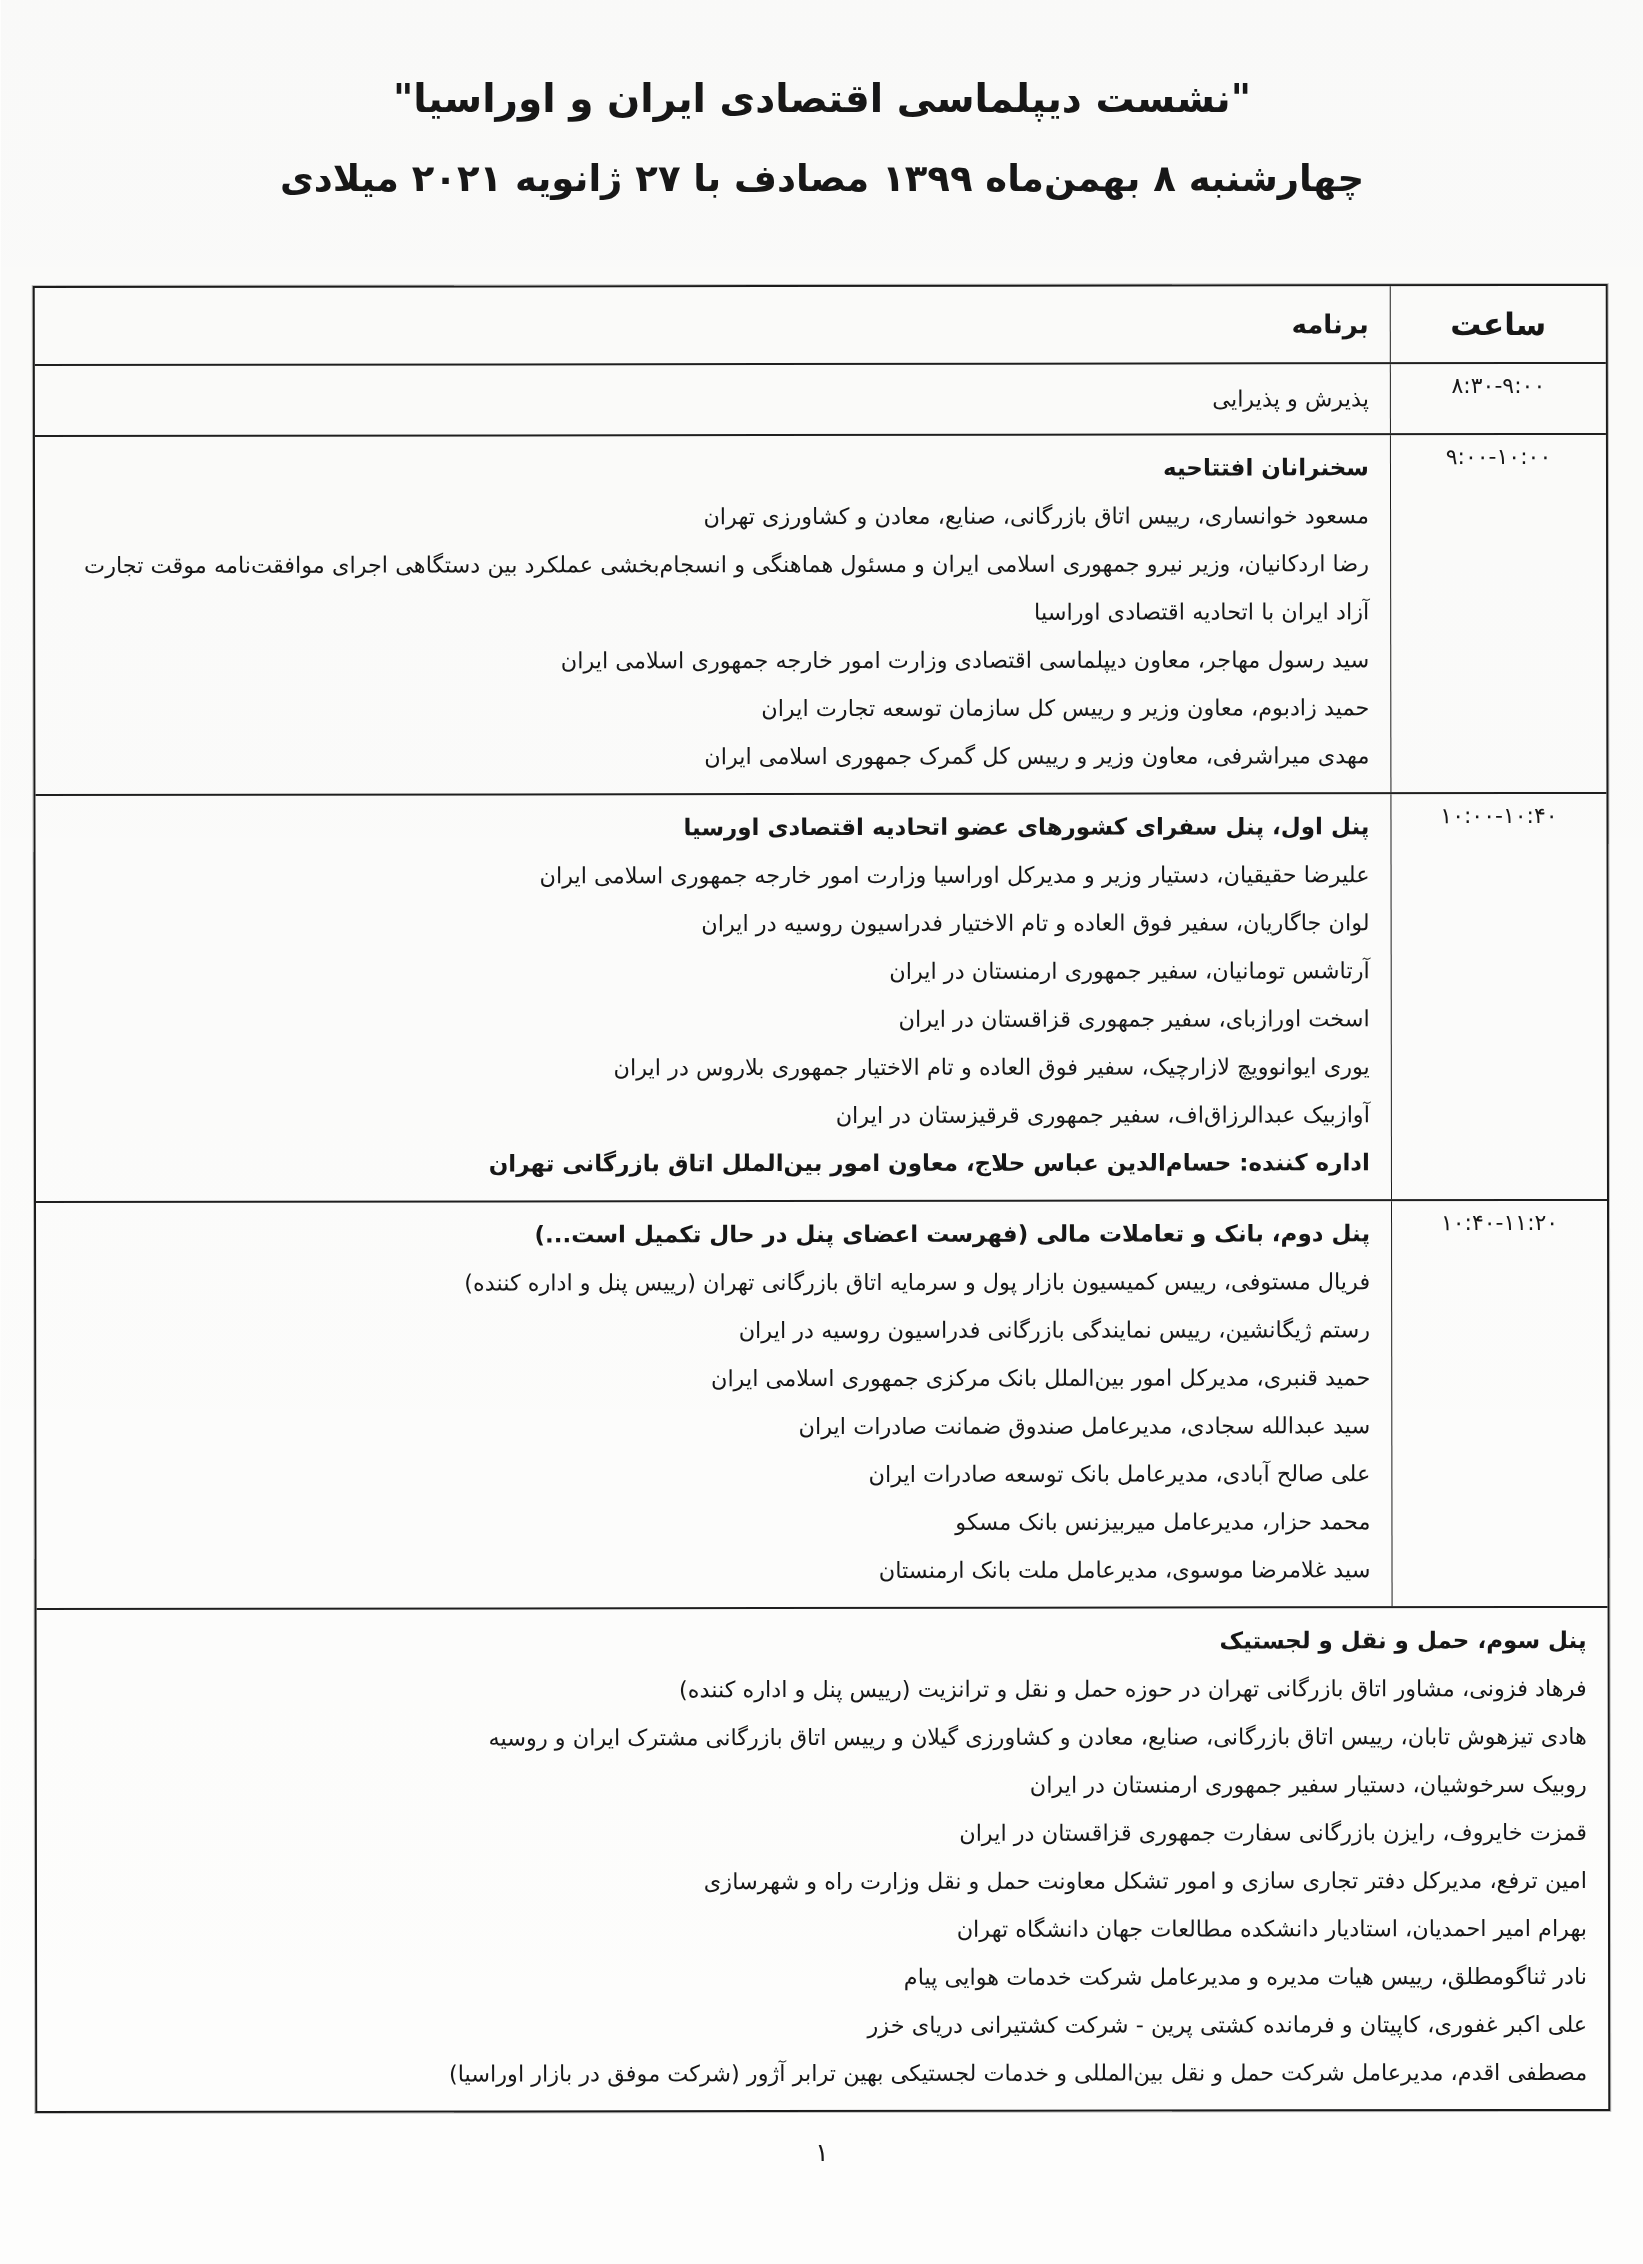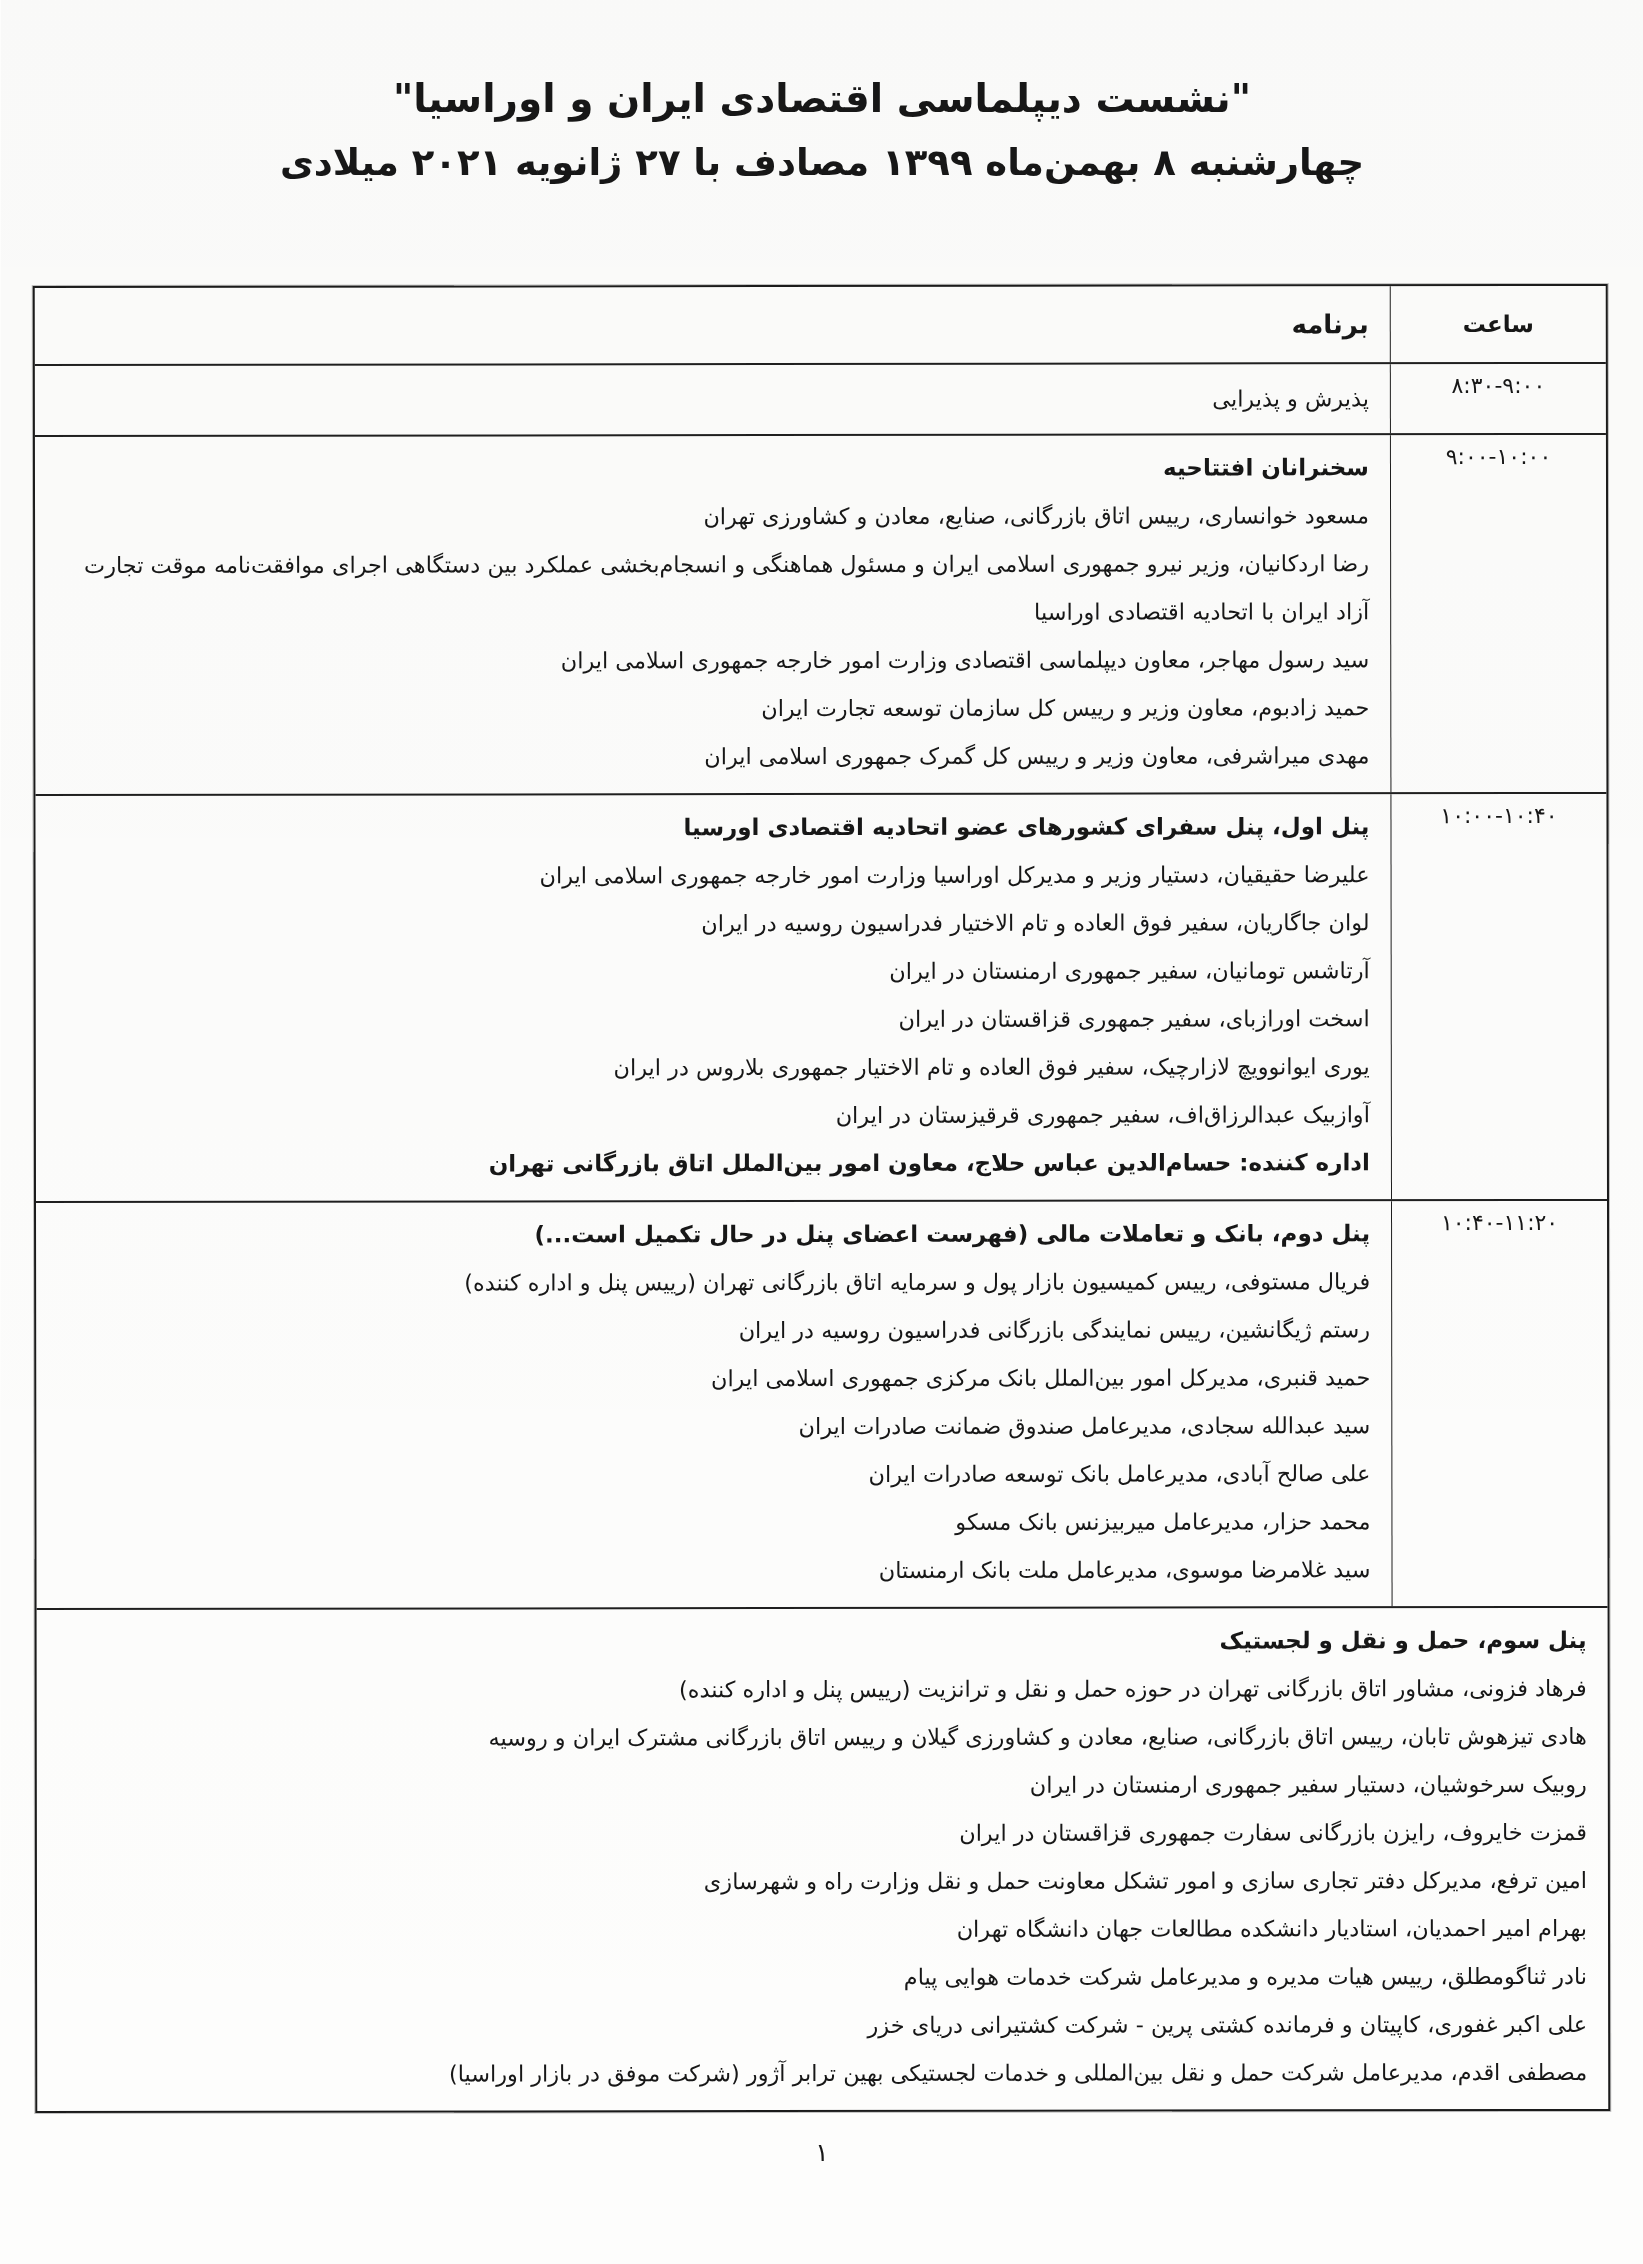--- a/index.html
+++ b/index.html
@@ -32,21 +32,21 @@
     left: 0;
     right: 0;
     text-align: center;
   }
   .title-line1 {
     font-size: 39px;
     font-weight: bold;
     letter-spacing: 0.5px;
   }
   .title-line2 {
-    margin-top: 20px;
+    margin-top: 36px;
     font-size: 37px;
     font-weight: bold;
   }
   .agenda-table {
     position: absolute;
     top: 285px;
     right: 35px;
     left: 34px;
     border: 2.9px solid #1b1b1b;
     box-shadow: 0 0 0 1px rgba(20,20,20,0.25);
@@ -79,21 +79,21 @@
   }
   .line.bold {
     font-weight: bold;
     font-size: 23px;
   }
   .header-row .time-cell {
     display: flex;
     align-items: center;
     justify-content: center;
     font-weight: bold;
-    font-size: 23px;
+    font-size: 31px;
     padding: 0;
     height: 76px;
     text-align: right;
   }
   .header-row .prog-cell {
     display: flex;
     align-items: center;
     justify-content: flex-start; 
     font-weight: bold;
     font-size: 26px;

